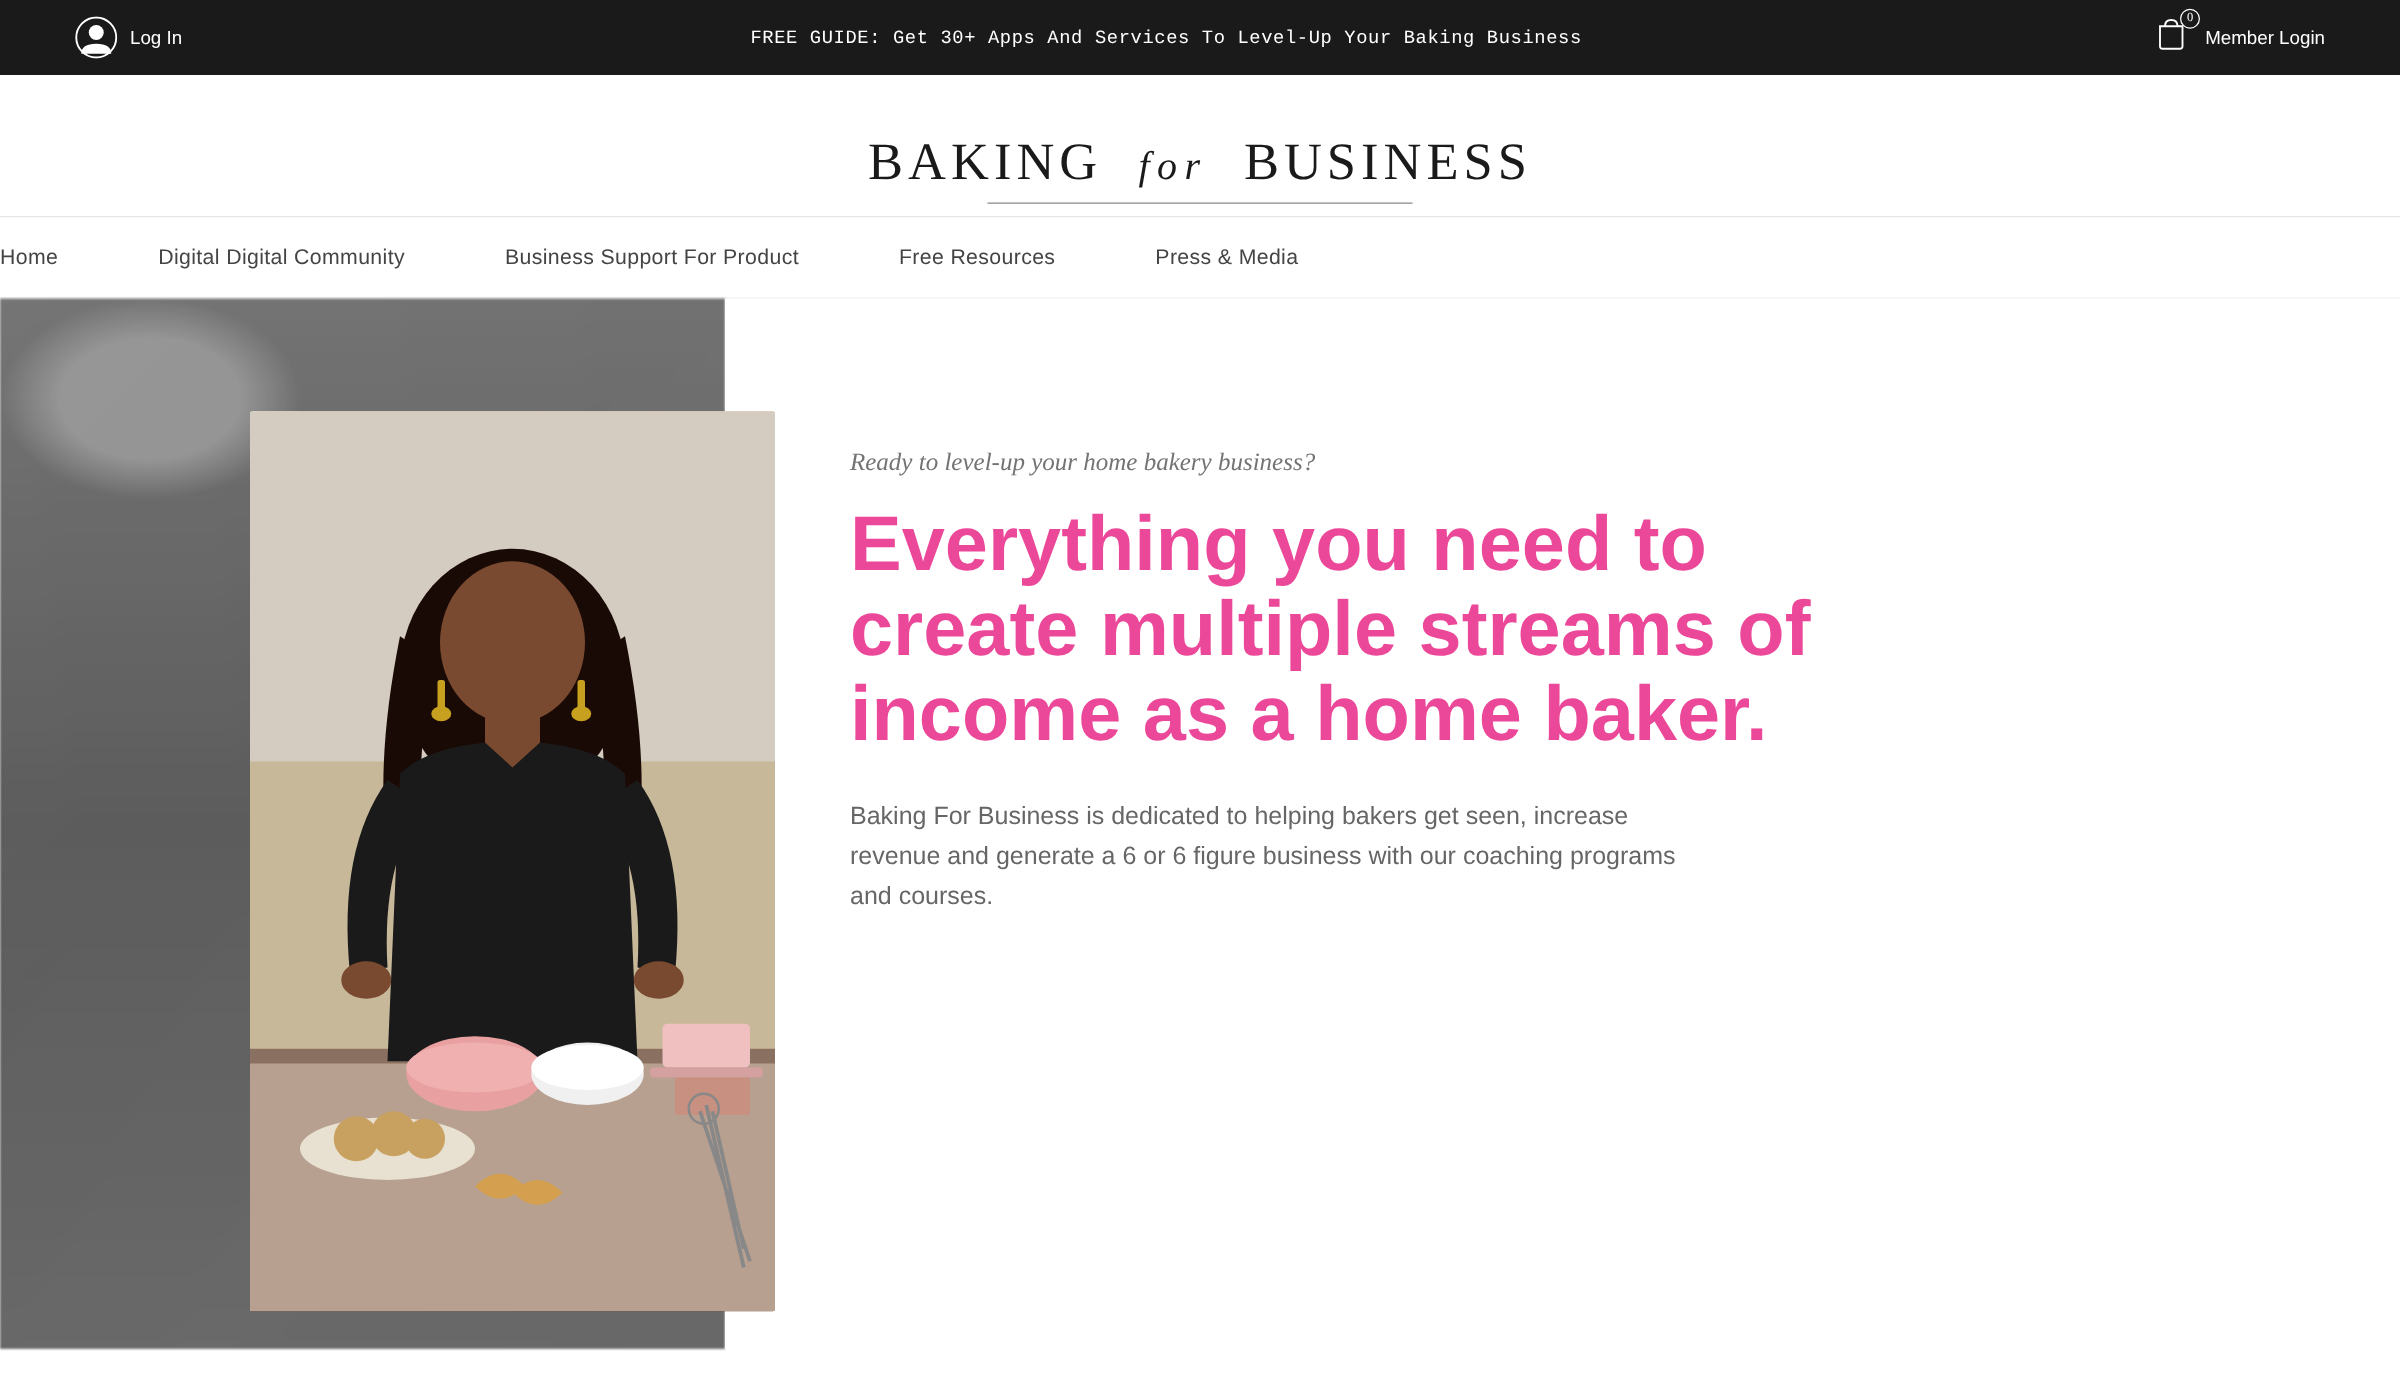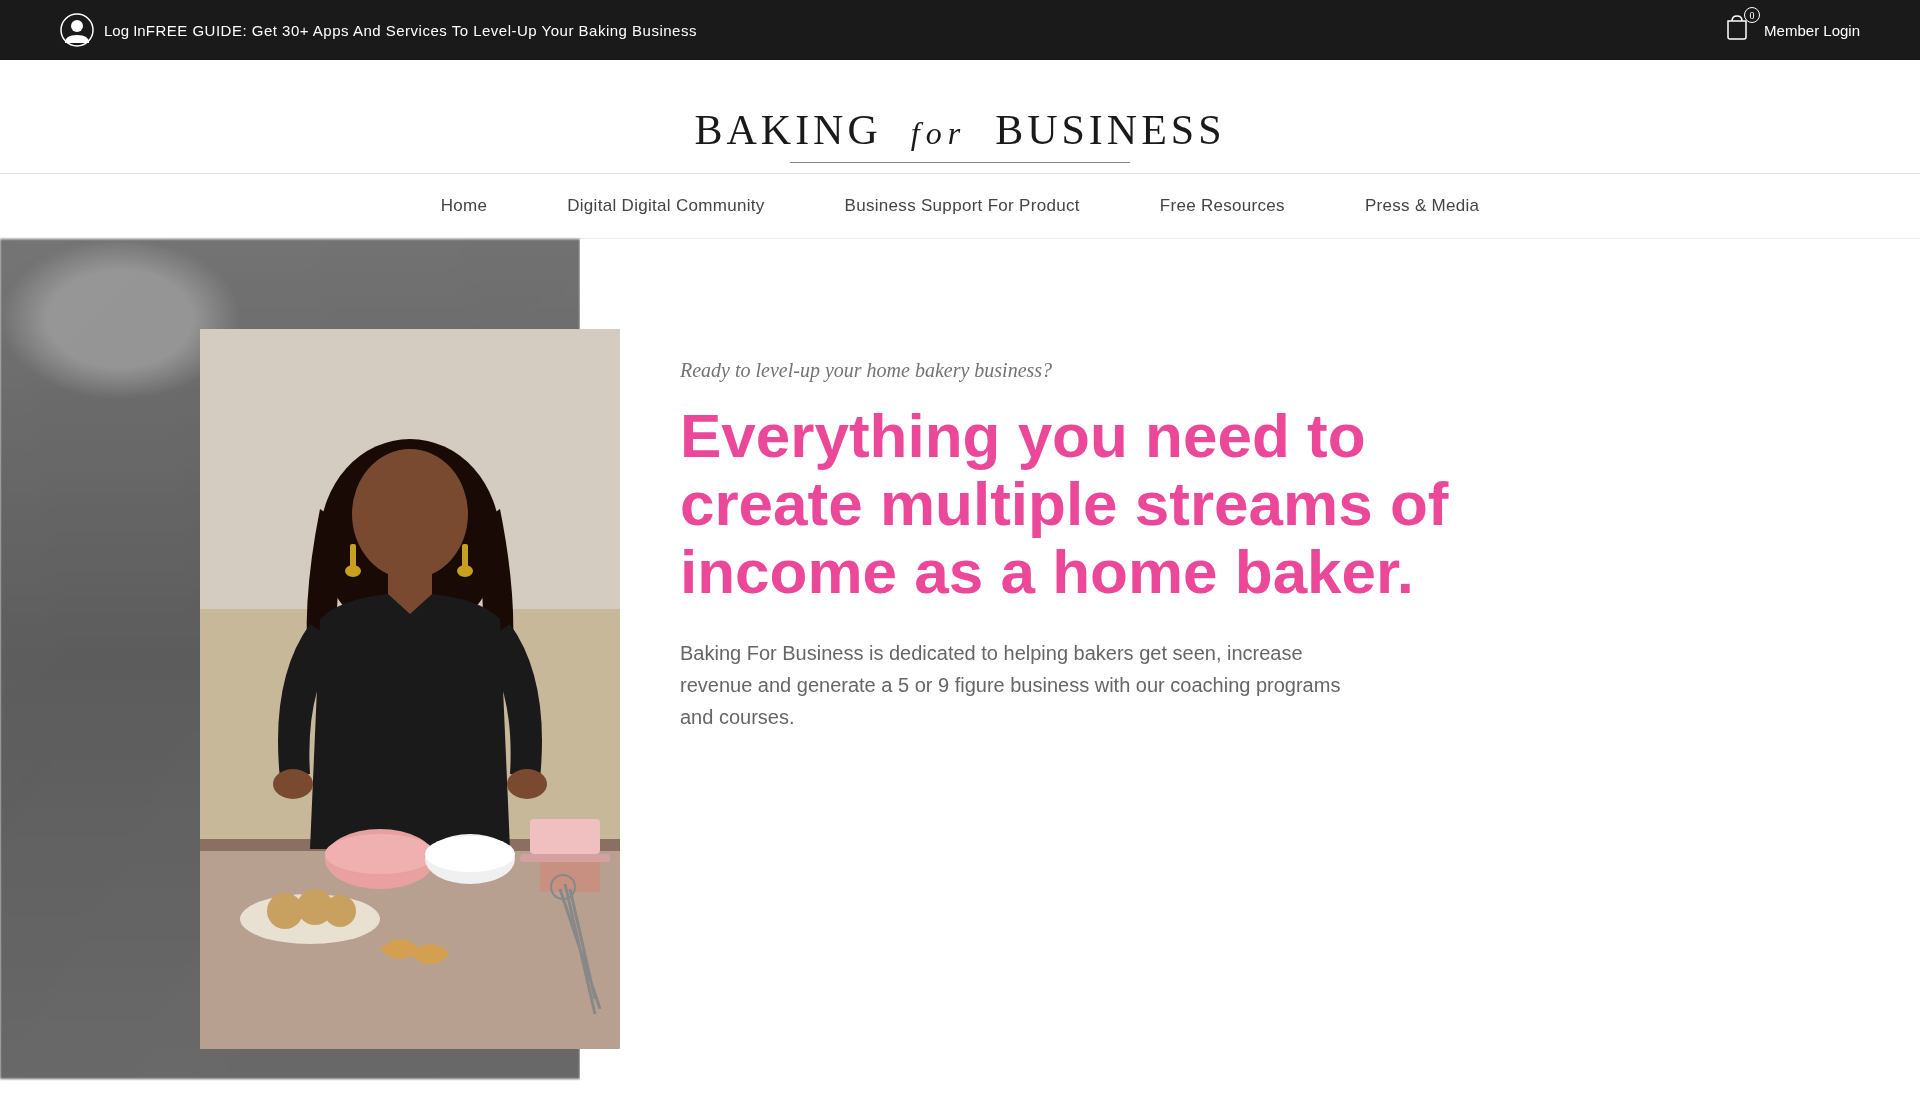--- a/index.html
+++ b/index.html
@@ -24,24 +24,25 @@
     }
 
     .top-bar-left {
       display: flex;
       align-items: center;
       gap: 10px;
       cursor: pointer;
     }
 
     .top-bar-center {
-      font-family: Liberation Sans, sans-serif;
+      font-family: Liberation Mono, monospace;
       font-size: 15px;
       letter-spacing: 0.5px;
       color: #fff;
+      text-align: center;
       flex: 1;
     }
 
     .top-bar-right {
       display: flex;
       align-items: center;
       gap: 10px;
       cursor: pointer;
     }
 
@@ -104,21 +105,20 @@
       width: 340px;
       height: 1px;
       background: #888;
       margin: 8px auto 0;
     }
 
     
     .main-nav {
       background: #fff;
       display: flex;
-      justify-content: center;
       align-items: center;
       gap: 80px;
       padding: 22px 0;
       border-bottom: 1px solid #eee;
     }
 
     .nav-item {
       font-family: Arial, sans-serif;
       font-size: 17px;
       color: #444;
@@ -344,15 +344,15 @@
       <circle cx="363" cy="558" r="12" stroke="#888" stroke-width="2" fill="none"></circle>
 
       <path d="M180 620 Q200 600 220 620 Q200 640 180 620 Z" fill="#d4a050"></path>
       <path d="M210 625 Q230 605 250 625 Q230 645 210 625 Z" fill="#d4a050"></path>
     </svg>
   </div>
 
   <div class="hero-content">
     <p class="hero-subtitle">Ready to level-up your home bakery business?</p>
     <h2 class="hero-headline">Everything you need to create multiple streams of income as a home baker.</h2>
-    <p class="hero-body">Baking For Business is dedicated to helping bakers get seen, increase revenue and generate a 5 or 9 figure business with our coaching programs and courses.</p>
+    <p class="hero-body">Baking For Business is dedicated to helping bakers get seen, increase revenue and generate a 6 or 6 figure business with our coaching programs and courses.</p>
   </div>
 </section>
 
 </body></html>

